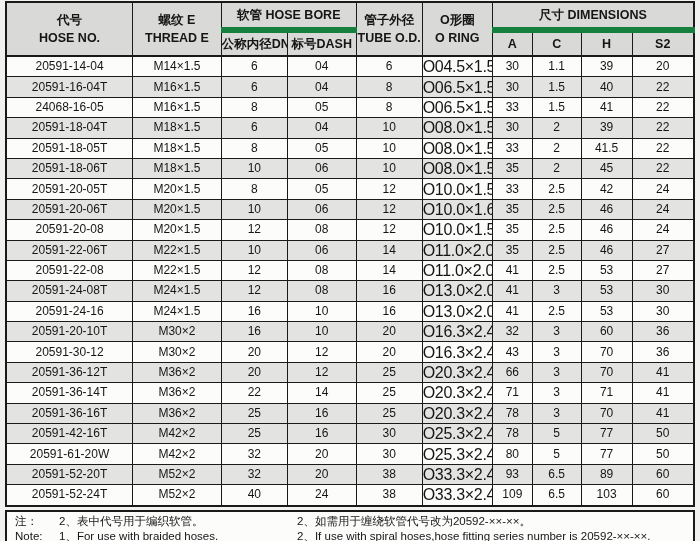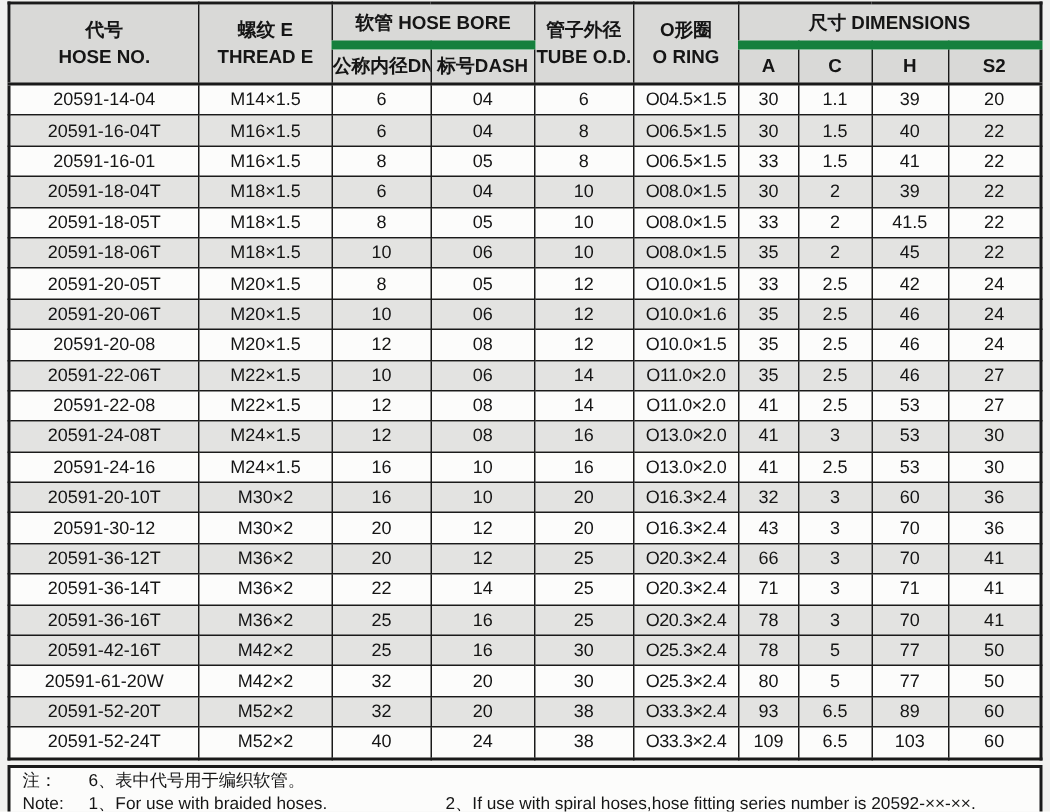--- a/index.html
+++ b/index.html
@@ -39,21 +39,21 @@
   .spec thead tr.h2 th { height: 22px; }
   .spec thead { border-bottom: 2px solid #1a1a1a; }
   .spec thead th.major { border-bottom: 6px solid #15803d; }
   .spec tbody td {
     height: 19.4px;
     font-size: 12px;
     line-height: 19px;
   }
   .spec tbody tr.shaded td { background: #e3e3e1; }
   .spec tbody tr.plain  td { background: #fcfcfb; }
-  .spec tbody td.oring { font-size: 12px; letter-spacing: -0.3px; text-align: center; }
+  .spec tbody td.oring { font-size: 16px; letter-spacing: -0.3px; text-align: center; }
   .twoline div { line-height: 1.45; }
   .notes {
     box-sizing: border-box;
     border: 2px solid #1a1a1a;
     margin-top: 3px;
     padding: 2px 4px 2px 8px;
     background: #fcfcfb;
     font-size: 11.5px;
     line-height: 15px;
   }
@@ -129,21 +129,21 @@
           <td>6</td>
           <td>04</td>
           <td>8</td>
           <td class="oring">O06.5×1.5</td>
           <td>30</td>
           <td>1.5</td>
           <td>40</td>
           <td>22</td>
         </tr>
         <tr class="plain">
-          <td>20591-16-01</td>
+          <td>24068-16-05</td>
           <td>M16×1.5</td>
           <td>8</td>
           <td>05</td>
           <td>8</td>
           <td class="oring">O06.5×1.5</td>
           <td>33</td>
           <td>1.5</td>
           <td>41</td>
           <td>22</td>
         </tr>
@@ -374,21 +374,22 @@
           <td>6.5</td>
           <td>103</td>
           <td>60</td>
         </tr>
       </tbody>
   </table>
 
   <div class="notes">
     <div class="note-line">
       <span class="note-label">注：</span>
-      <span class="note-1">6、表中代号用于编织软管。</span>
+      <span class="note-1">2、表中代号用于编织软管。</span>
+      <span class="note-2">2、如需用于缠绕软管代号改为20592-××-××。</span>
     </div>
     <div class="note-line">
       <span class="note-label">Note:</span>
       <span class="note-1">1、For use with braided hoses.</span>
       <span class="note-2">2、If use with spiral hoses,hose fitting series number is 20592-××-××.</span>
     </div>
   </div>
 
 </div>
 

